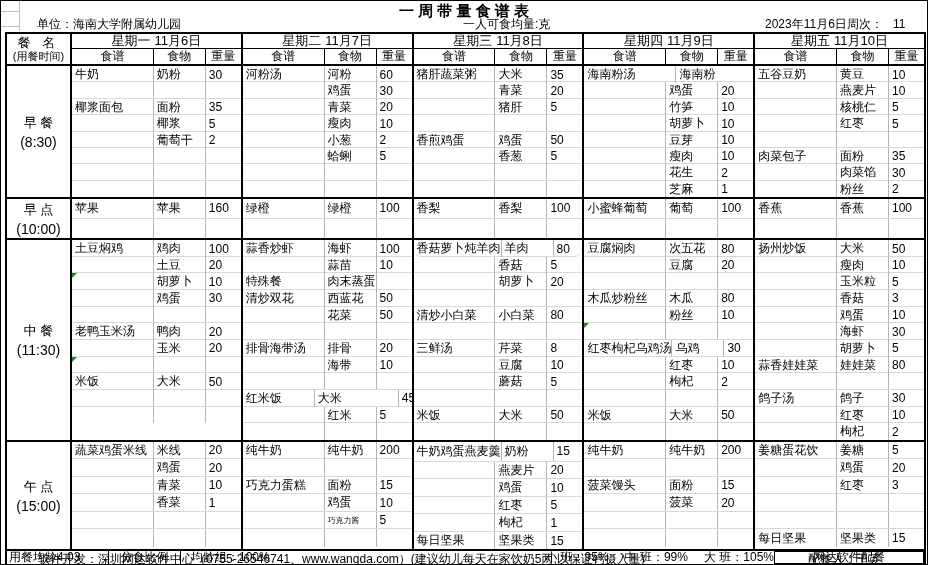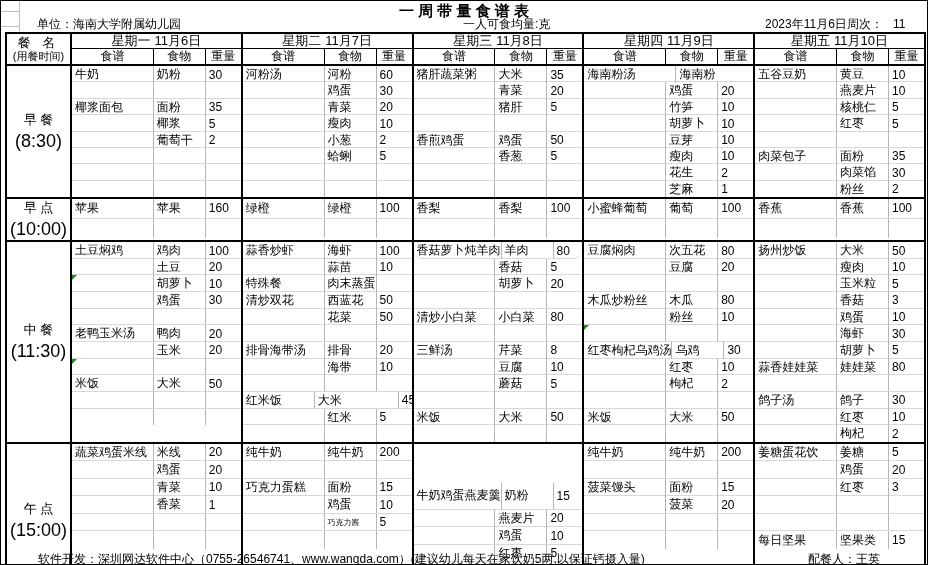--- a/index.html
+++ b/index.html
@@ -37,21 +37,21 @@
   .dayhead{border-left:2px solid #000;display:flex;flex-direction:column;overflow:hidden;}
   .dayname{height:14px;border-bottom:1px solid #000;text-align:center;font-size:13px;line-height:14px;white-space:nowrap;}
   .dayname .dd{margin-left:4px;}
   .subhead{flex:1;display:grid;grid-template-columns:1fr 52px 36px;}
   .subhead span{font-size:12px;text-align:center;line-height:14px;overflow:hidden;}
   .subhead span + span{border-left:1px solid #000;}
 
   .section{display:grid;grid-template-columns:63px repeat(5,1fr);border-bottom:2px solid #000;box-sizing:border-box;}
   .section:last-of-type{border-bottom:none;}
   .mlabel{display:flex;flex-direction:column;justify-content:center;align-items:center;font-size:13px;gap:2px;overflow:hidden;}
-  .mtime{font-size:18px;}
+  .mtime{font-size:14px;}
   .day-col{border-left:2px solid #000;display:flex;flex-direction:column;overflow:hidden;}
   .mrow{display:grid;grid-template-columns:1fr 52px 36px;border-bottom:1px solid #d8d8d8;box-sizing:border-box;}
   .mrow:last-child{border-bottom:none;}
   .mrow>div{overflow:visible;white-space:nowrap;font-size:12px;display:flex;align-items:center;padding-left:3px;box-sizing:border-box;position:relative;}
   .cell-f,.cell-w{border-left:1px solid #b5b5b5;}
   .cell-d{overflow:hidden;}
   .small-txt{font-size:8px;}
   .marker{position:absolute;top:0;left:0;width:0;height:0;
     border-top:5px solid #1f8b1f;border-right:5px solid transparent;}
 
@@ -1210,21 +1210,21 @@
                 <span>5</span>
               </div>
             </div>
             <div class="mrow" style="height: 17.5px;">
               <div class="cell-d"></div>
               <div class="cell-f"></div>
               <div class="cell-w"></div>
             </div>
           </div>
           <div class="day-col">
-            <div class="mrow" style="height: 27px; margin-top: 39px;">
+            <div class="mrow" style="height: 20px;">
               <div class="cell-d">
                 <span>牛奶鸡蛋燕麦羹</span>
               </div>
               <div class="cell-f">
                 <span>奶粉</span>
               </div>
               <div class="cell-w">
                 <span>15</span>
               </div>
             </div>

